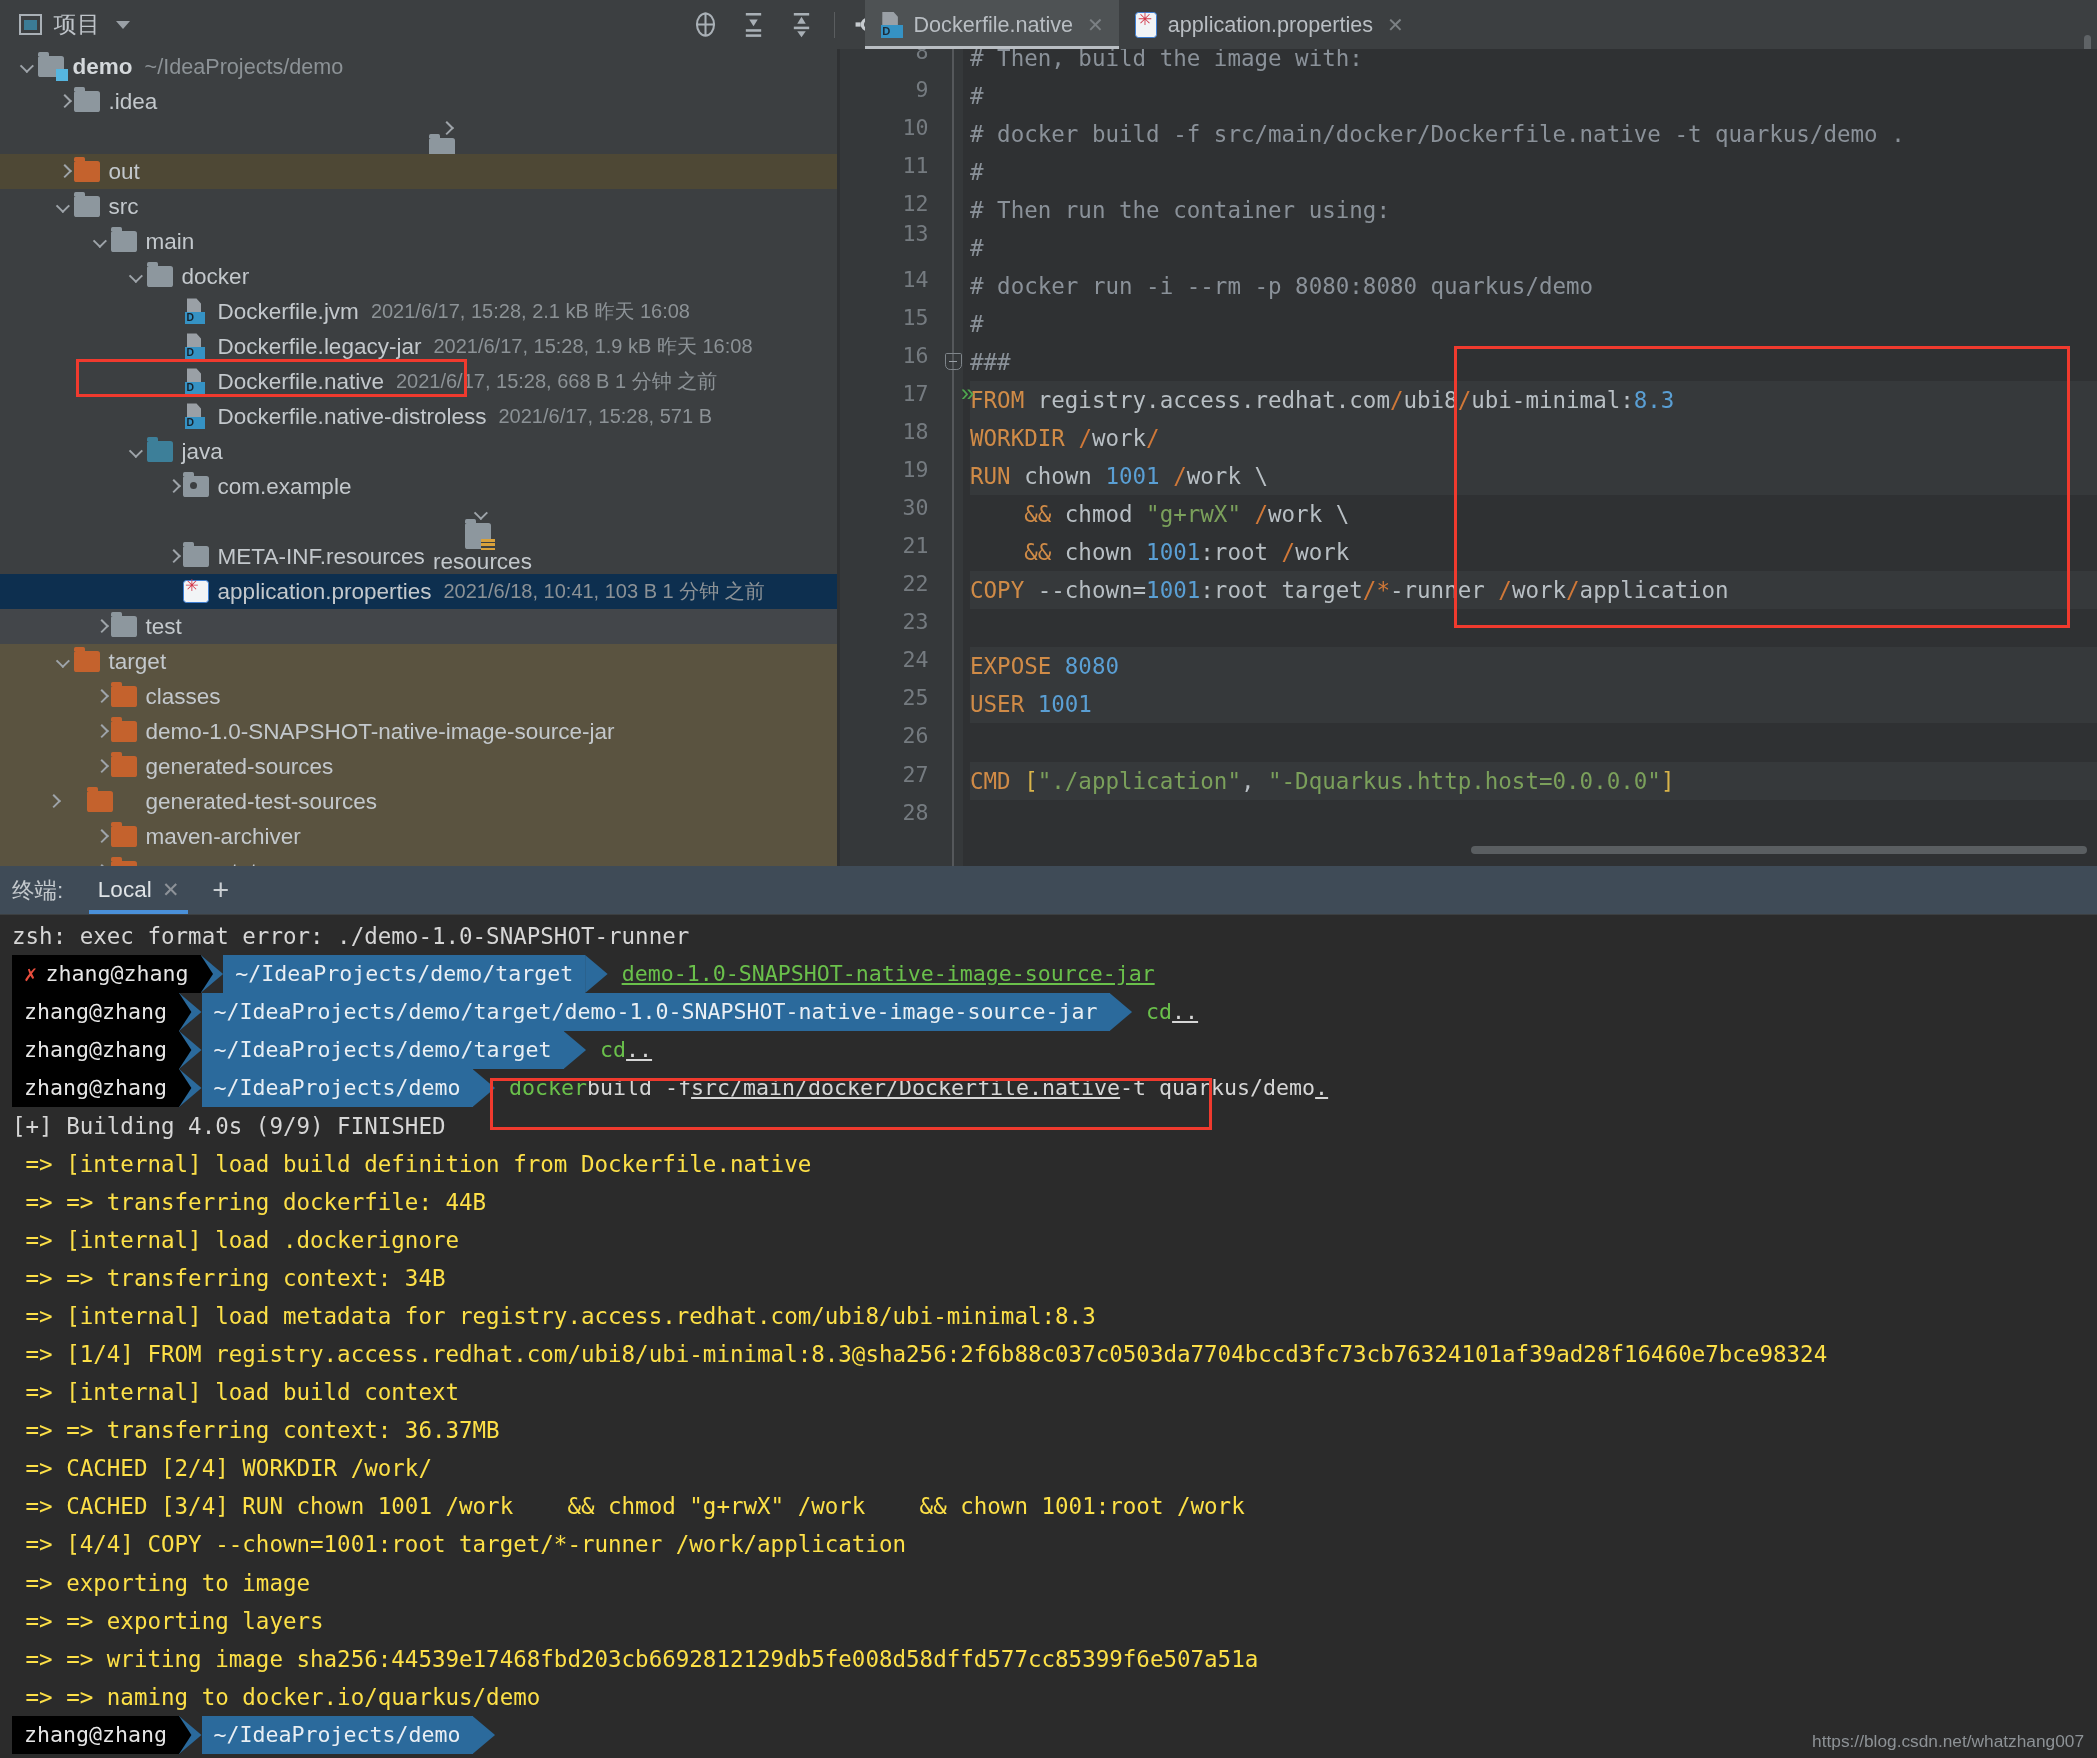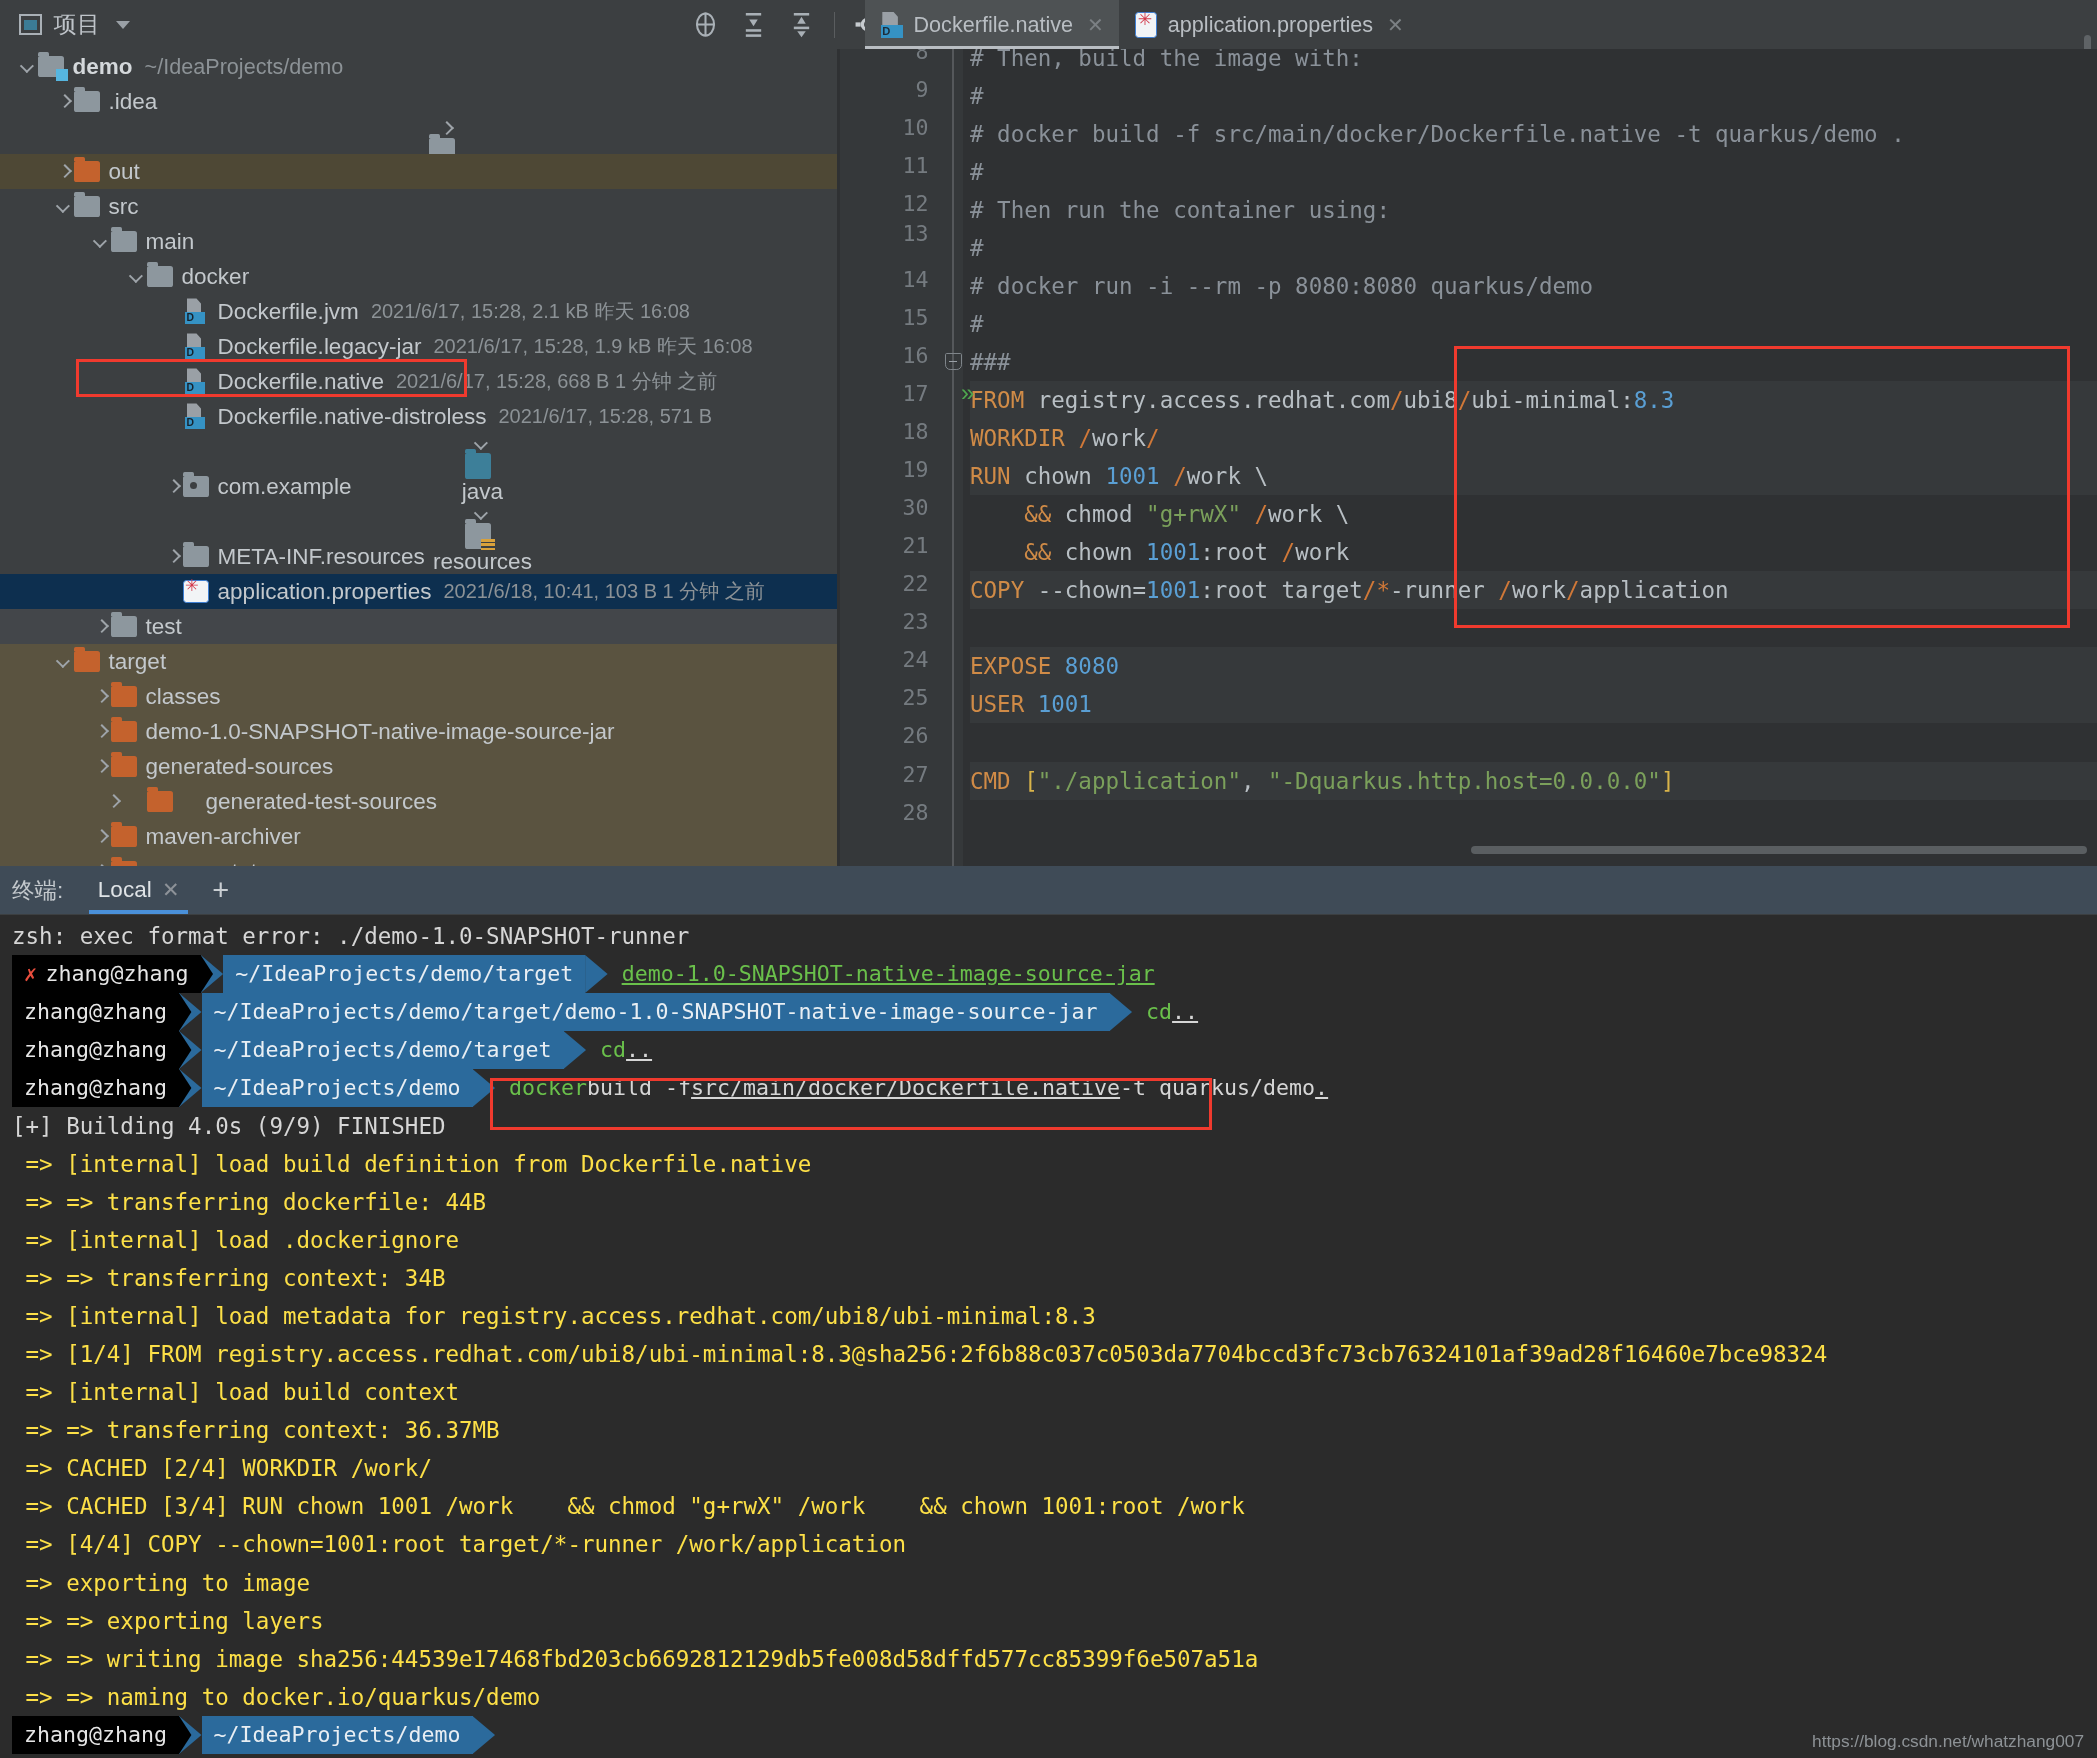--- a/index.html
+++ b/index.html
@@ -331,21 +331,21 @@
       </div>
       <div class="row" style="padding-left: 164px;">
         <div class="arrow "></div>
         <div class="fico dock">
           <div class="pg"></div>
           <div class="d">D</div>
         </div>
         <span class="rname">Dockerfile.native-distroless</span>
         <span class="rmeta">2021/6/17, 15:28, 571 B</span>
       </div>
-      <div class="row" style="padding-left: 128px; flex-direction: column;">
+      <div class="row" style="padding-left: 128px;">
         <div class="arrow open"></div>
         <div class="fico teal"></div>
         <span class="rname">java</span>
       </div>
       <div class="row" style="padding-left: 164px;">
         <div class="arrow closed"></div>
         <div class="fico grey pkg"></div>
         <span class="rname">com.example</span>
       </div>
       <div class="row" style="padding-left: 128px; flex-direction: column;">
@@ -382,21 +382,21 @@
       <div class="row sel-target" style="padding-left: 92px;">
         <div class="arrow closed"></div>
         <div class="fico orange"></div>
         <span class="rname">demo-1.0-SNAPSHOT-native-image-source-jar</span>
       </div>
       <div class="row sel-target" style="padding-left: 92px;">
         <div class="arrow closed"></div>
         <div class="fico orange"></div>
         <span class="rname">generated-sources</span>
       </div>
-      <div class="row sel-target" style="padding-left: 104px; gap: 24px;">
+      <div class="row sel-target" style="padding-left: 44px; gap: 24px;">
         <div class="arrow closed"></div>
         <div class="fico orange"></div>
         <span class="rname">generated-test-sources</span>
       </div>
       <div class="row sel-target" style="padding-left: 92px;">
         <div class="arrow closed"></div>
         <div class="fico orange"></div>
         <span class="rname">maven-archiver</span>
       </div>
       <div class="row sel-target" style="padding-left: 92px;">

